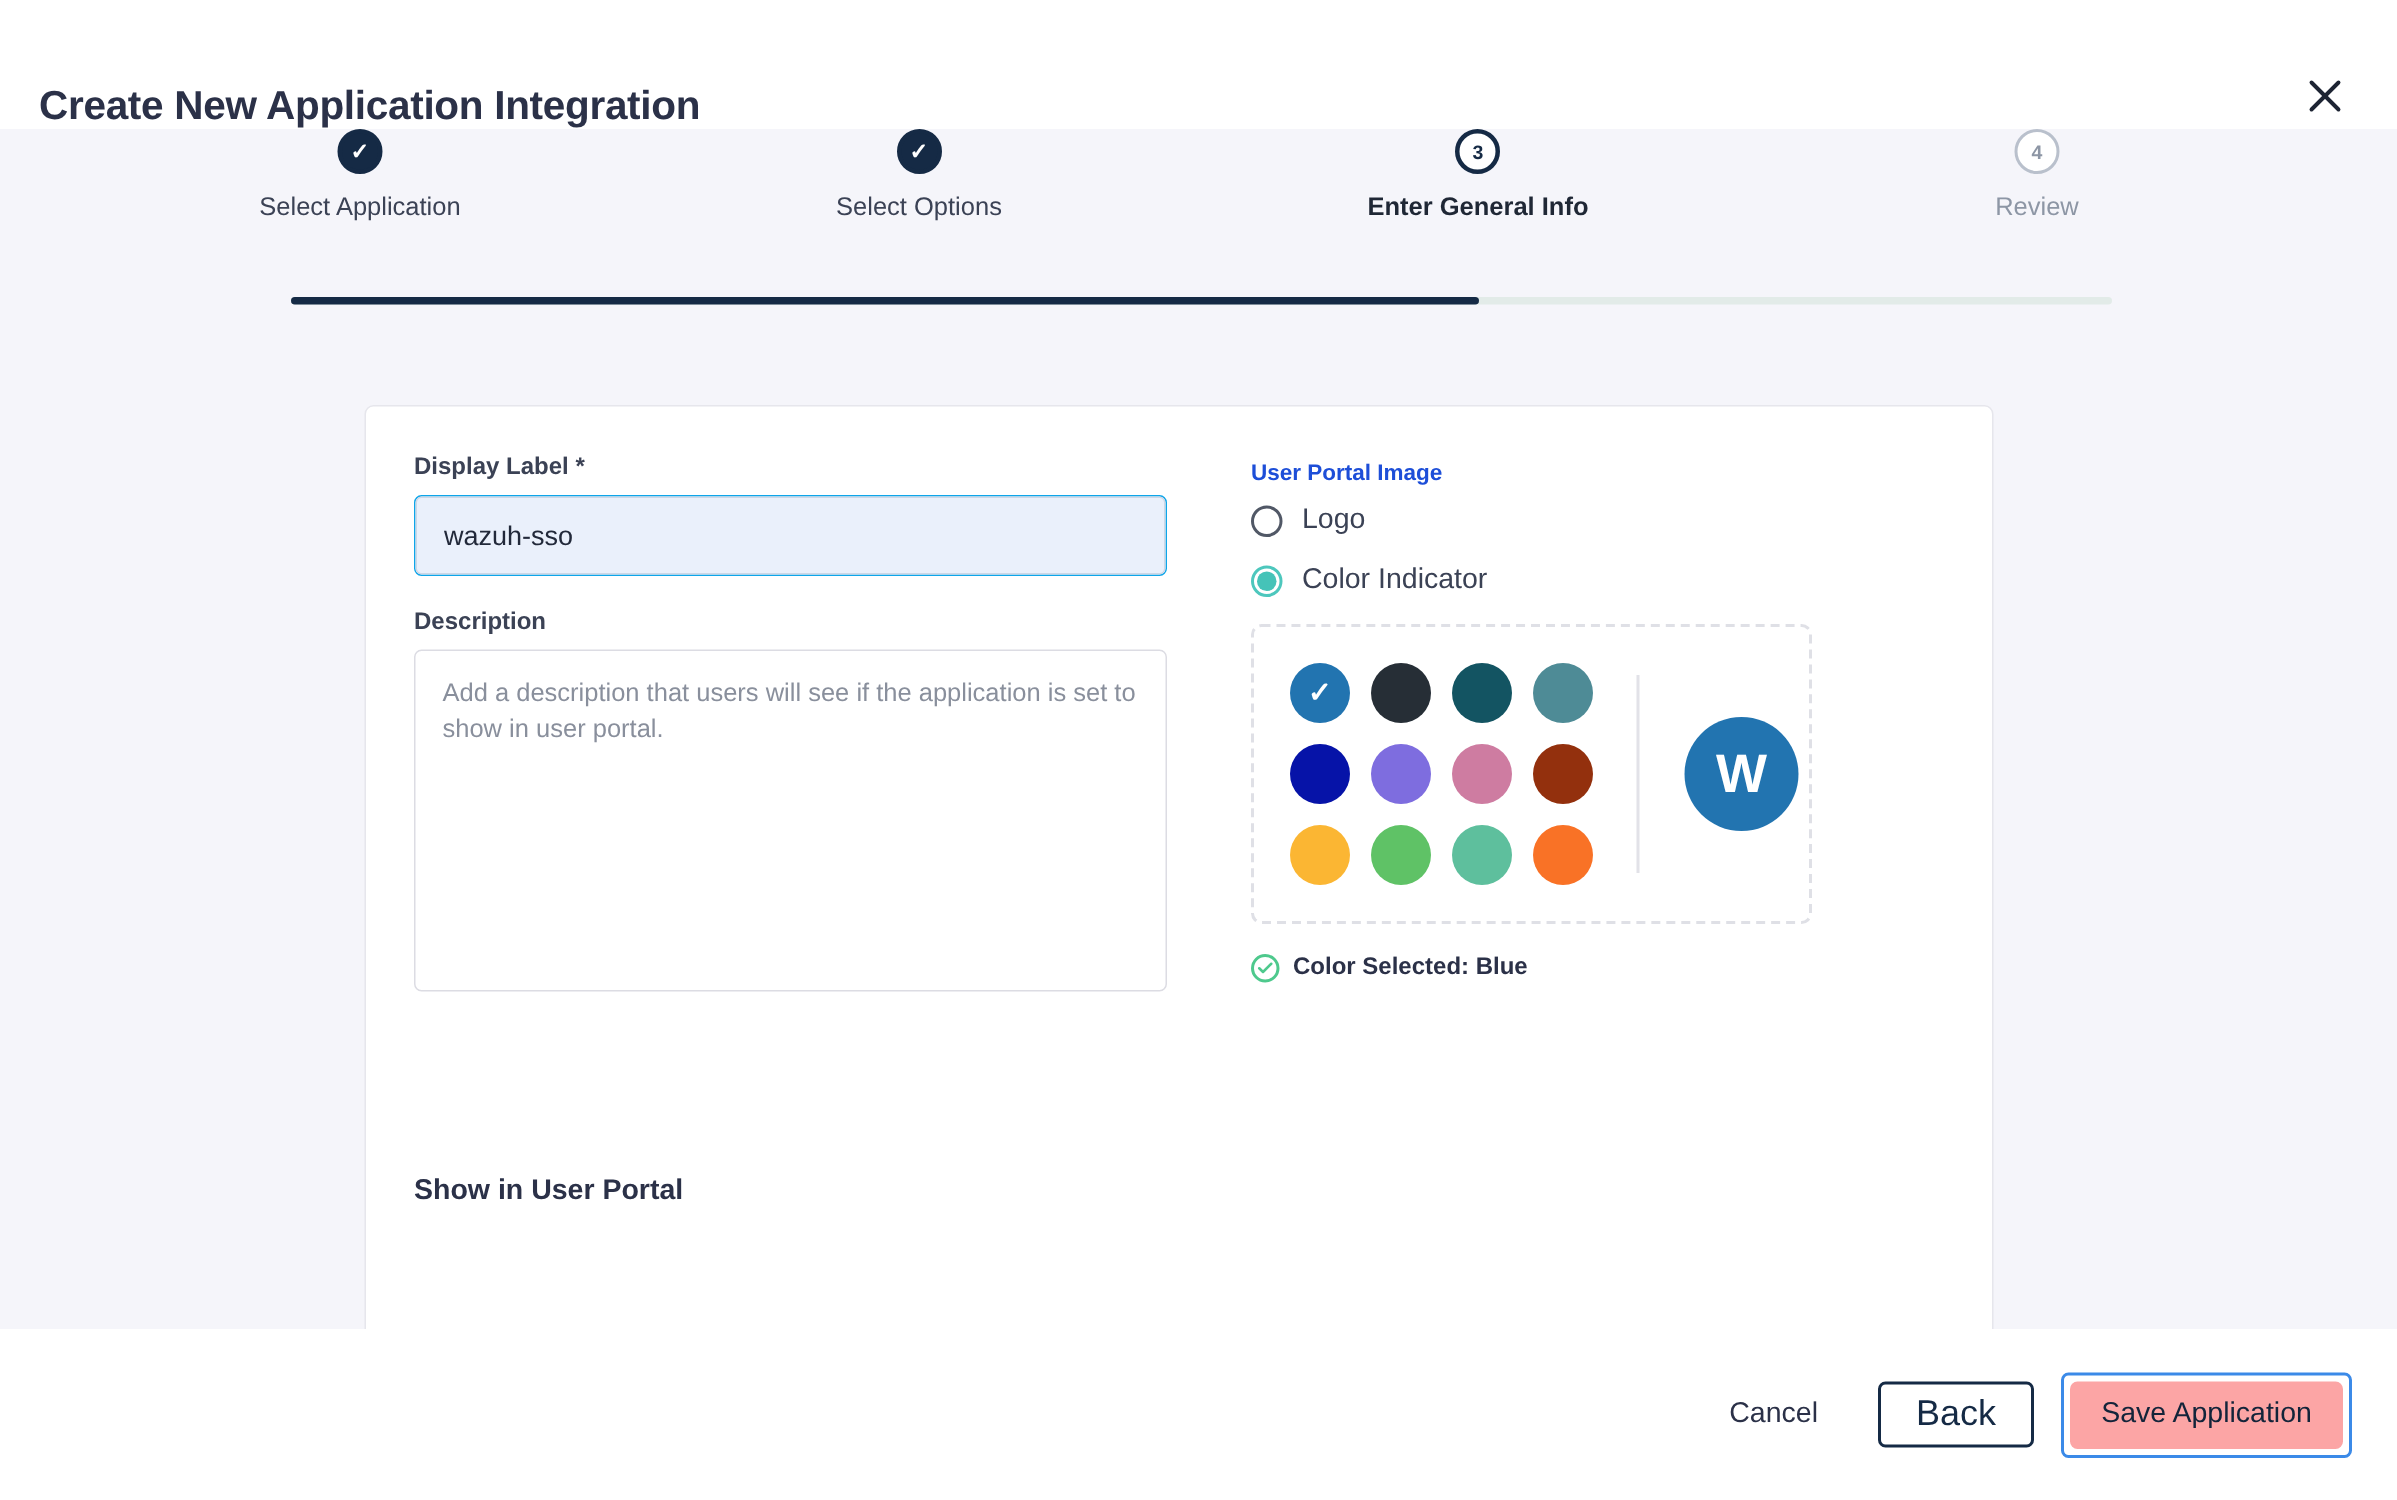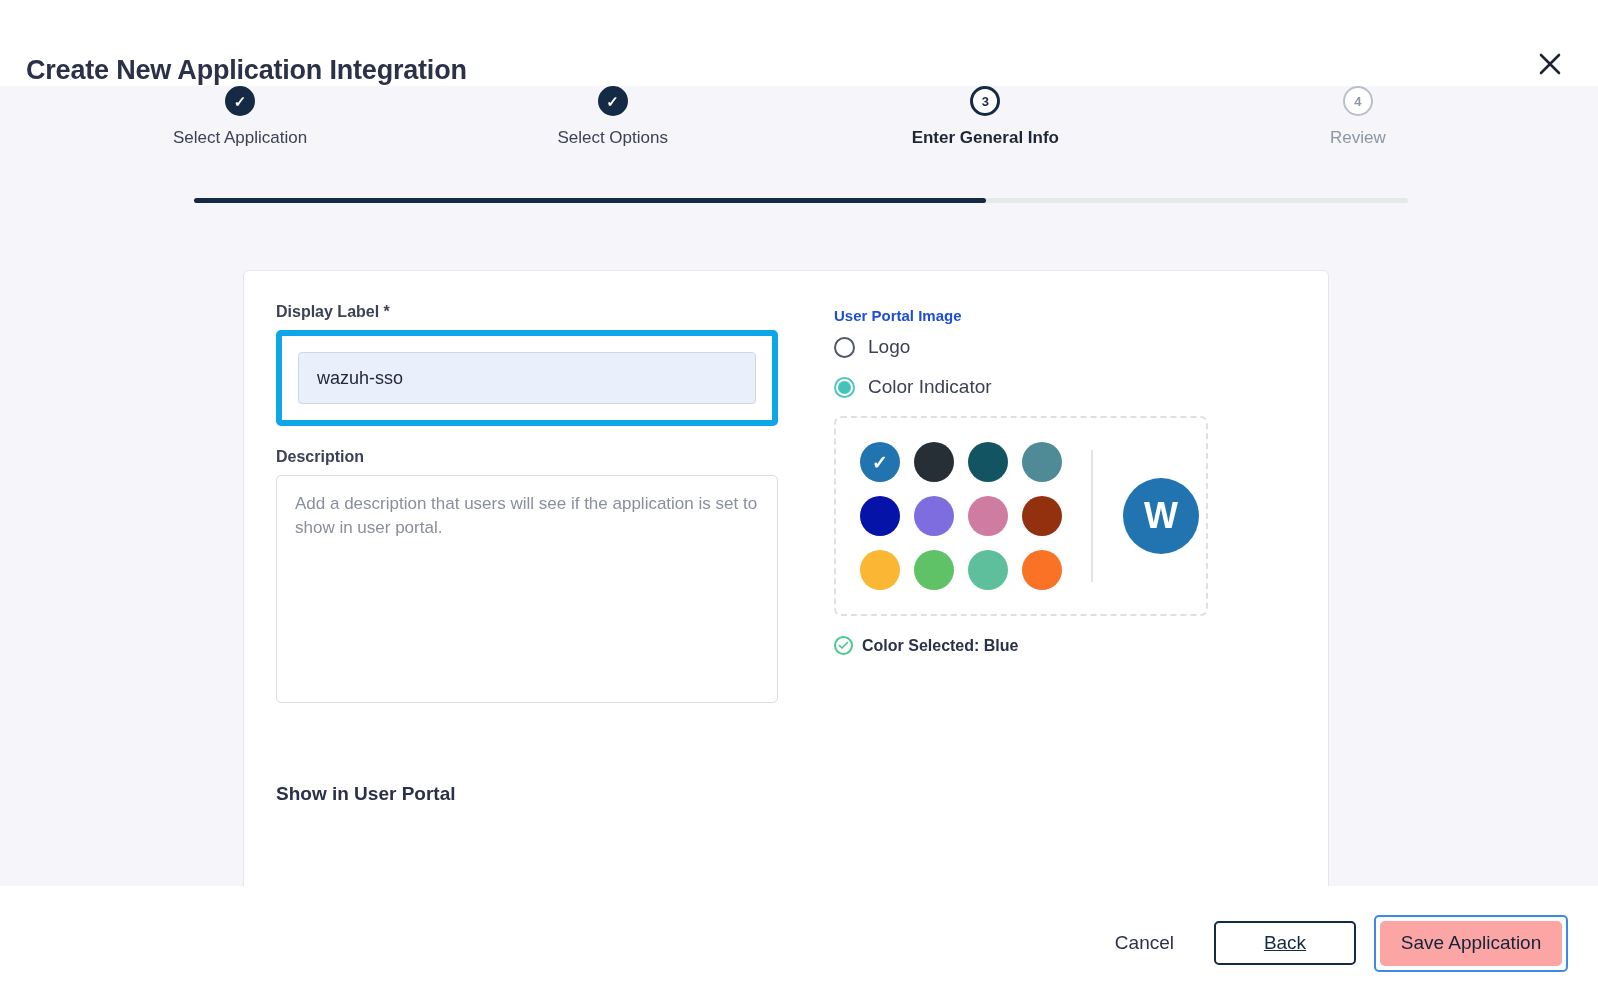--- a/index.html
+++ b/index.html
@@ -141,23 +141,23 @@
   
   .col-left { width: 502px; flex: 0 0 502px; }
   .field-label {
     font-size: 16px;
     font-weight: bold;
     color: #3b4255;
     margin-bottom: 9px;
     display: block;
   }
   .input-focus-wrap {
-    border: 6px solid #0ea5e9;
+    border: 1px solid #0ea5e9;
     border-radius: 5px;
-    padding: 16px;
+    padding: 0;
   }
   .text-input {
     width: 100%;
     height: 52px;
     background: #eaf0fb;
     border: 1px solid #cdd7e6;
     border-radius: 4px;
     padding: 0 18px;
     font-size: 18px;
     color: #22293a;
@@ -252,21 +252,21 @@
   }
   .avatar-preview {
     width: 76px; height: 76px;
     border-radius: 50%;
     display: flex; align-items: center; justify-content: center;
     color: #ffffff;
     font-size: 36px;
     font-weight: bold;
   }
   .color-status {
-    display: flex; align-items: center; gap: 9px;
+    display: flex; align-items: flex-start; gap: 9px;
     margin-top: 20px;
     font-size: 16px;
     font-weight: bold;
     color: #2b3148;
   }
   .status-circle {
     width: 19px; height: 19px;
     border-radius: 50%;
     border: 2px solid #4ec98d;
     display: flex; align-items: center; justify-content: center;
@@ -310,27 +310,26 @@
     color: #2b3148;
     cursor: pointer;
     padding: 10px 18px;
     margin-right: 22px;
     font-family: "Liberation Sans", sans-serif;
   }
   .btn-back {
     background: #ffffff;
     border: 2px solid #152a45;
     border-radius: 5px;
-    width: 142px; height: 44px;
-    font-size: 19px;
+    width: 104px; height: 44px;
+    font-size: 24px;
     color: #152a45;
     cursor: pointer;
     font-family: "Liberation Sans", sans-serif;
     margin-right: 18px;
-    text-decoration: underline;
   }
   .save-focus-wrap {
     border: 2px solid #3b8ae8;
     border-radius: 5px;
     padding: 4px;
     display: inline-flex;
   }
   .btn-save {
     background: #fca5a5;
     border: none;

